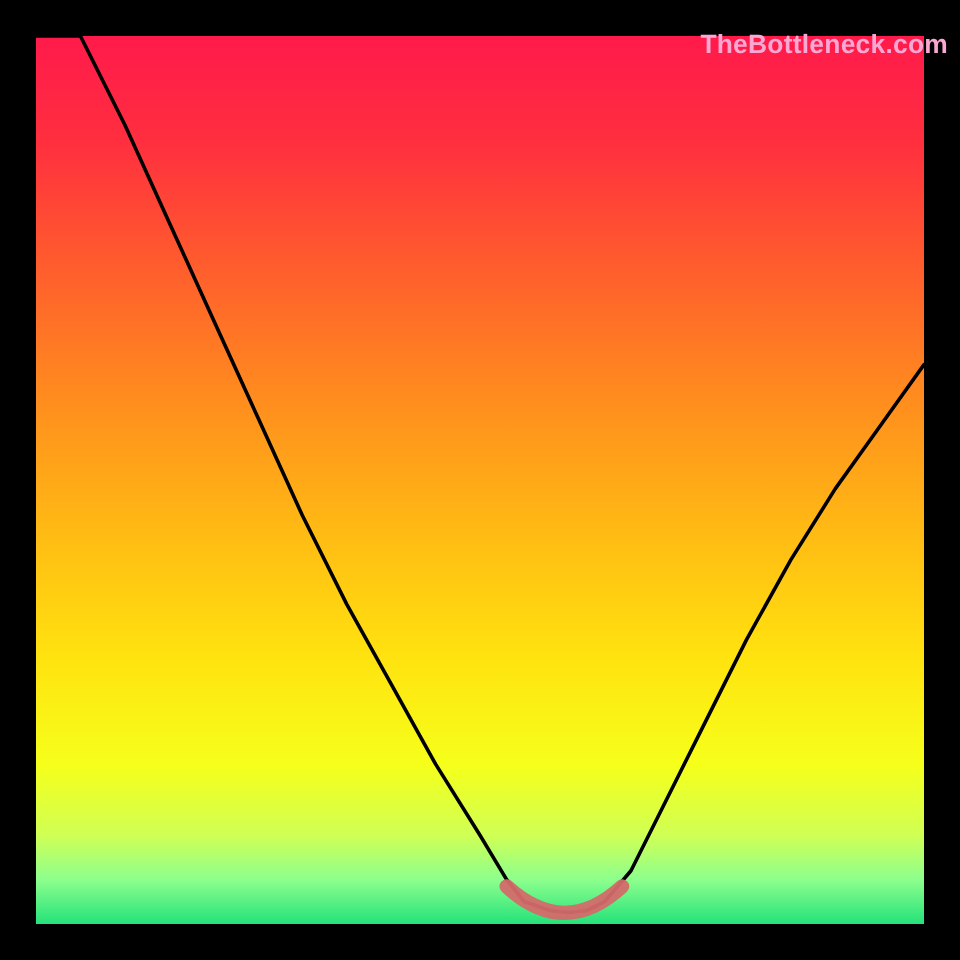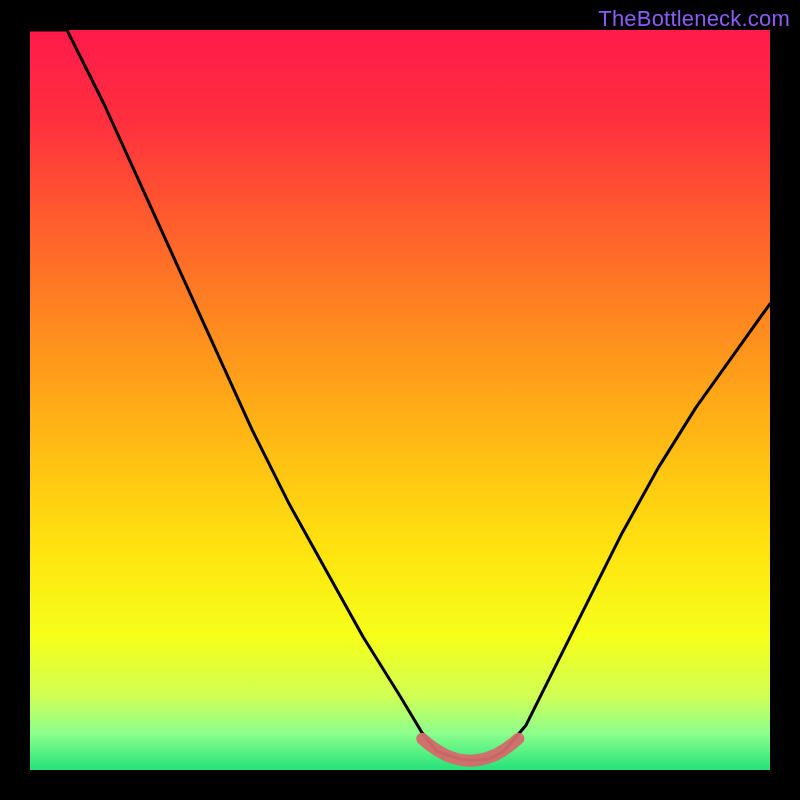--- a/index.html
+++ b/index.html
@@ -25,25 +25,25 @@
     height: 740px;
     overflow: hidden;
   }
   .plot svg {
     display: block;
     width: 740px;
     height: 740px;
   }
   .watermark {
     position: absolute;
-    top: 6px;
+    top: 24px;
     right: 10px;
-    color: #8b5cf6;
+    color: #f9a8d4;
     font-size: 22px;
-    font-weight: 400;
+    font-weight: 700;
     letter-spacing: 0.2px;
     user-select: none;
   }
 </style>
 </head>
 <body>
 
 <div class="frame">
 
   <div class="plot">

